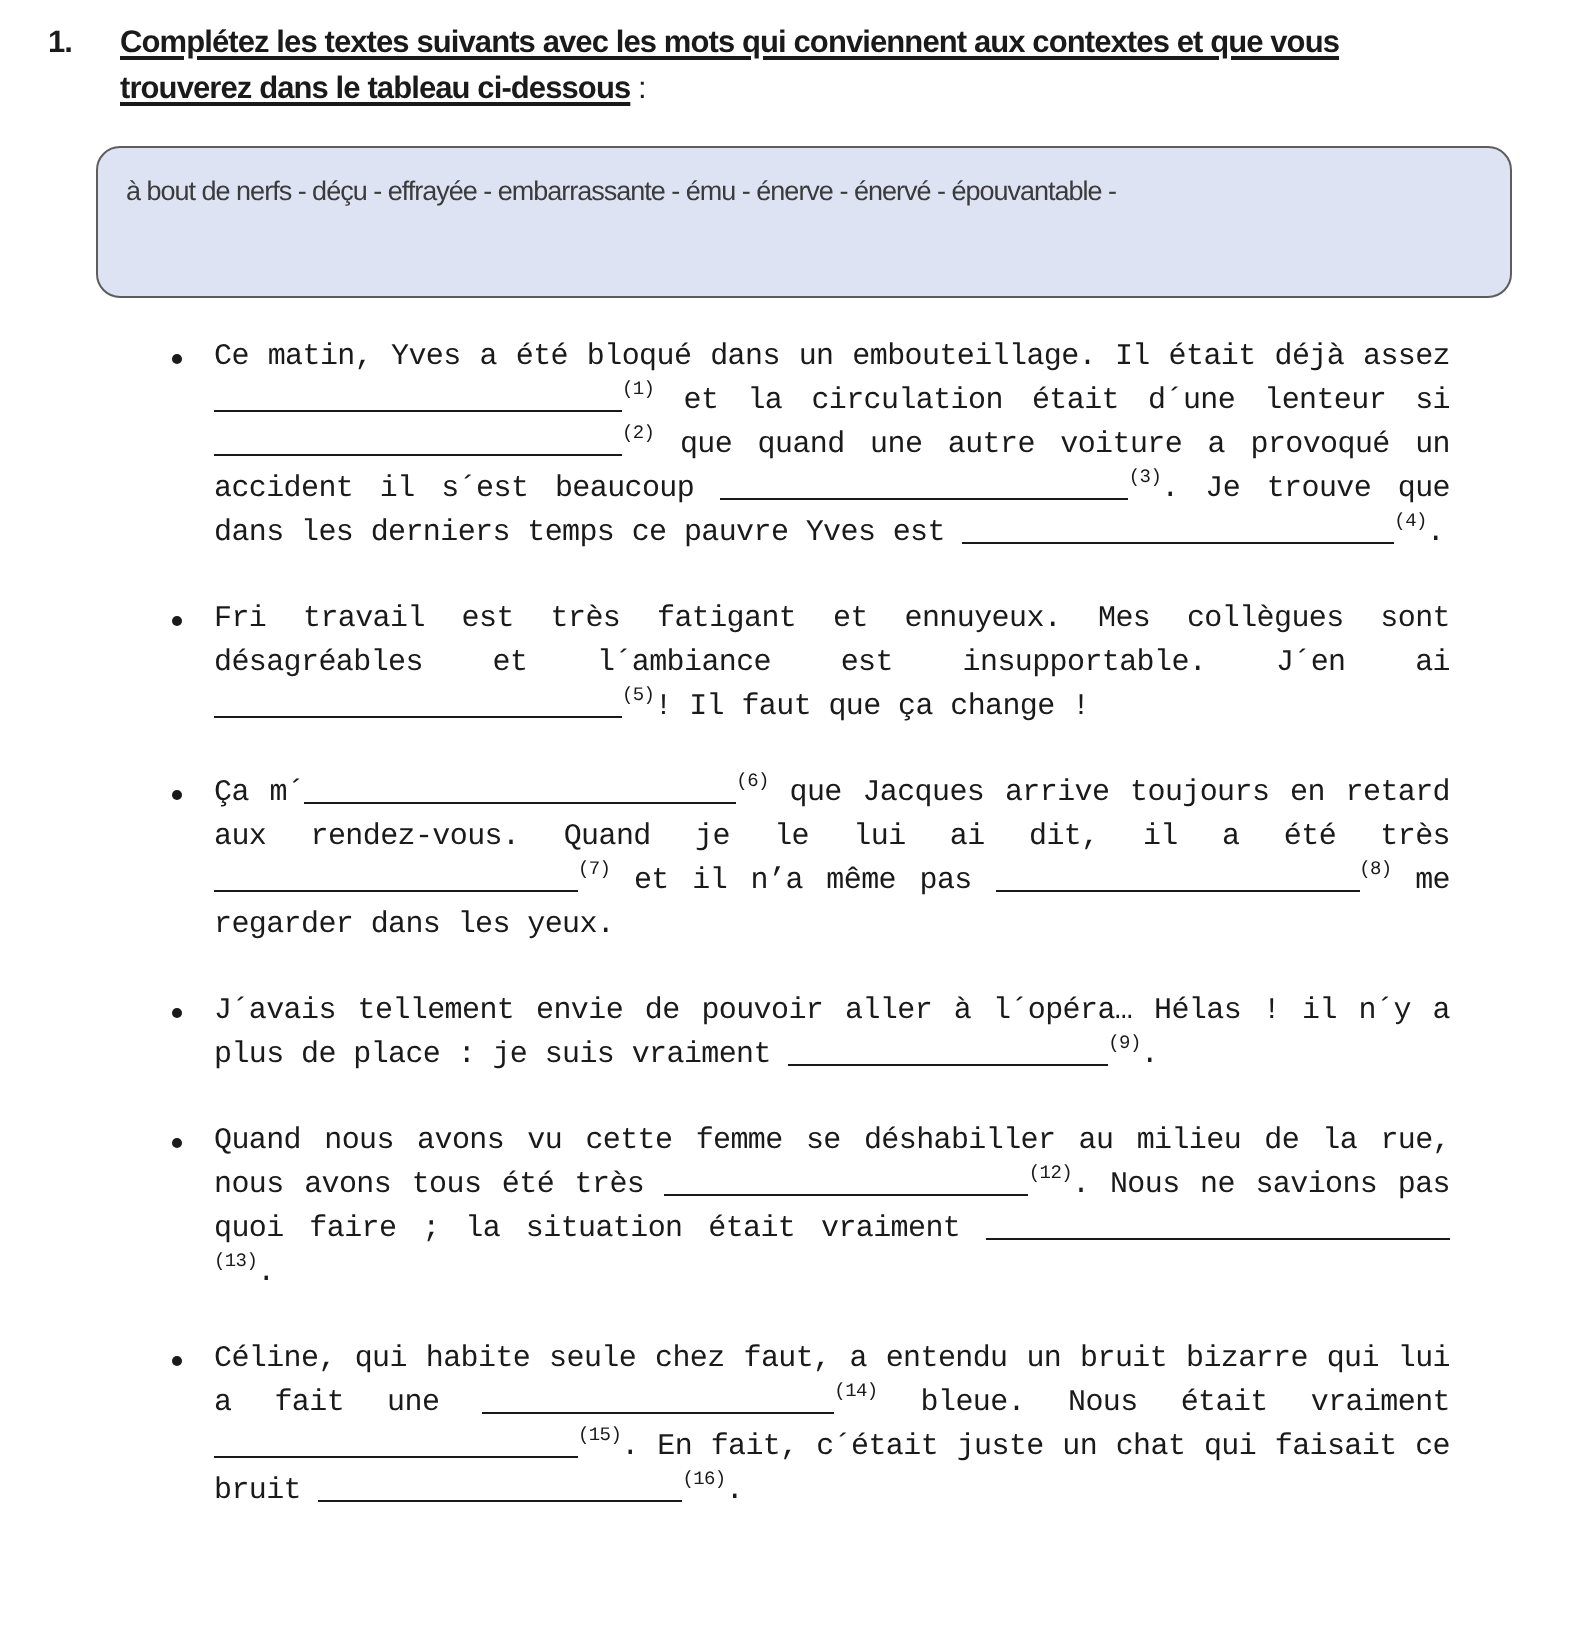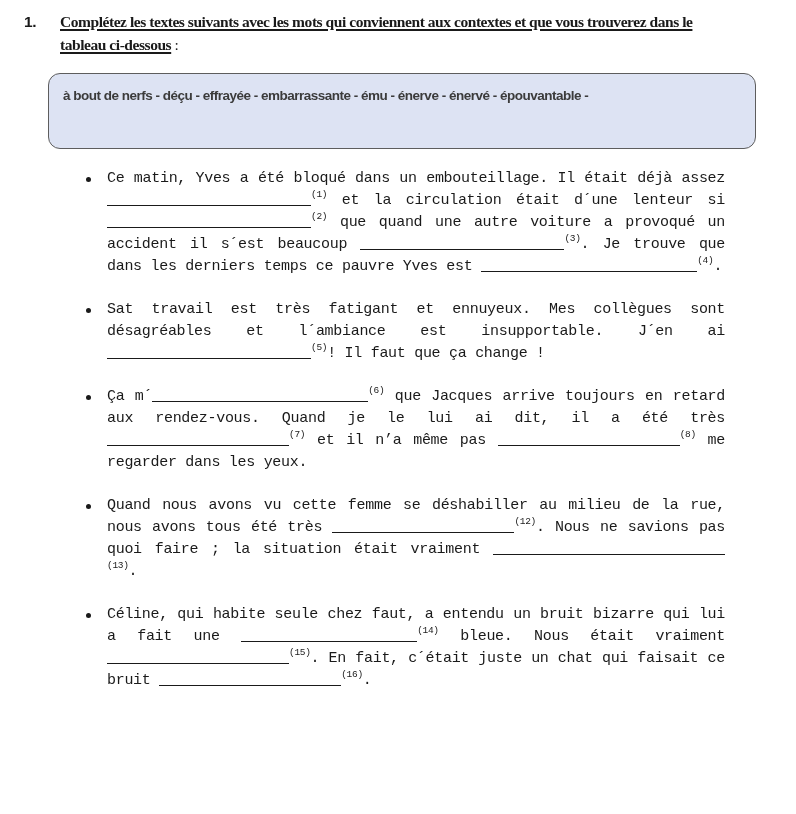--- a/index.html
+++ b/index.html
@@ -7,29 +7,29 @@
     width: 796px; height: 814px; overflow: hidden; position: relative;
     font-family: "Liberation Sans", "DejaVu Sans", sans-serif;
     color: #1a1a1a;
   }
   .heading {
     position: absolute; left: 24px; top: 10px; width: 700px;
     font-size: 15.5px; font-weight: bold; line-height: 23px;
     letter-spacing: -0.45px;
   }
   .heading .num { position: absolute; left: 0; top: 0; }
-  .heading .txt { margin-left: 36px; display: block; font-family: Liberation Serif, serif; }
+  .heading .txt { margin-left: 36px; display: block; }
   .heading u { text-decoration: underline; text-decoration-thickness: 1.5px; text-underline-offset: 2px; }
   .heading .colon { font-weight: normal; }
 
   .wordbox {
     position: absolute; left: 48px; top: 73px; width: 708px; height: 76px;
     background: #dde3f3; border: 1.5px solid #5d5d5d; border-radius: 12px;
     box-sizing: border-box; padding: 10px 14px 0 14px;
-    font-size: 13.5px; line-height: 23px; color: #3b3b3b; letter-spacing: -0.5px; font-weight: bold;
+    font-size: 13.5px; line-height: 23px; color: #3b3b3b; letter-spacing: -0.5px;
   }
 
   .exercise {
     position: absolute; left: 85px; top: 168px; width: 640px;
     list-style: none; margin: 0; padding: 0;
   }
   .item {
     position: relative; padding-left: 22px; margin: 0 0 21px 0;
     font-size: 15px; line-height: 22px; text-align: justify; letter-spacing: -0.3px; font-family: Liberation Mono, monospace;
   }
@@ -54,23 +54,24 @@
 </div>
 
 <div class="wordbox">
   <div>à bout de nerfs  - déçu  - effrayée - embarrassante  - ému  - énerve  - énervé  - épouvantable  -</div>
 </div>
 
 <ul class="exercise">
 
   <li class="item"><span>Ce matin, Yves a été bloqué dans un embouteillage. Il était déjà assez </span><span class="blank w200"></span><sup>(1)</sup><span> et la circulation était d´une lenteur si </span><span class="blank w200"></span><sup>(2)</sup><span> que quand une autre voiture a provoqué un accident il s´est beaucoup </span><span class="blank w200"></span><sup>(3)</sup><span>. Je trouve que dans les derniers temps ce pauvre Yves est </span><span class="blank w220"></span><sup>(4)</sup><span>.</span></li>
 
-  <li class="item"><span>Sat travail est très fatigant et ennuyeux. Mes collègues sont désagréables et l´ambiance  est insupportable. J´en ai </span><span class="blank w200"></span><sup>(5)</sup><span>! Il faut que ça change !</span></li>
+  <li class="item"><span>Fri travail est très fatigant et ennuyeux. Mes collègues sont désagréables et l´ambiance  est insupportable. J´en ai </span><span class="blank w200"></span><sup>(5)</sup><span>! Il faut que ça change !</span></li>
 
   <li class="item"><span>Ça m´</span><span class="blank w220"></span><sup>(6)</sup><span> que Jacques arrive toujours en retard aux rendez-vous. Quand je le lui ai dit, il a été très </span><span class="blank w180"></span><sup>(7)</sup><span> et il n’a même pas </span><span class="blank w180"></span><sup>(8)</sup><span> me regarder dans les yeux.</span></li>
 
+  <li class="item"><span>J´avais tellement envie de  pouvoir aller à l´opéra…  Hélas ! il n´y a plus de place : je suis vraiment </span><span class="blank w160"></span><sup>(9)</sup><span>.</span></li>
 
 
 
   <li class="item"><span>Quand nous avons vu cette femme se déshabiller au milieu de la rue, nous avons tous été très </span><span class="blank w180"></span><sup>(12)</sup><span>. Nous ne savions pas quoi faire ; la situation était vraiment </span><span class="blank w230"></span><sup>(13)</sup><span>.</span></li>
 
   <li class="item"><span>Céline, qui habite seule chez faut, a entendu un bruit bizarre qui lui a fait une </span><span class="blank w150"></span><sup>(14)</sup><span> bleue. Nous était vraiment </span><span class="blank w180"></span><sup>(15)</sup><span>. En fait, c´était juste un chat qui faisait ce bruit </span><span class="blank w180"></span><sup>(16)</sup><span>.</span></li>
 </ul>
 
 </body></html>

